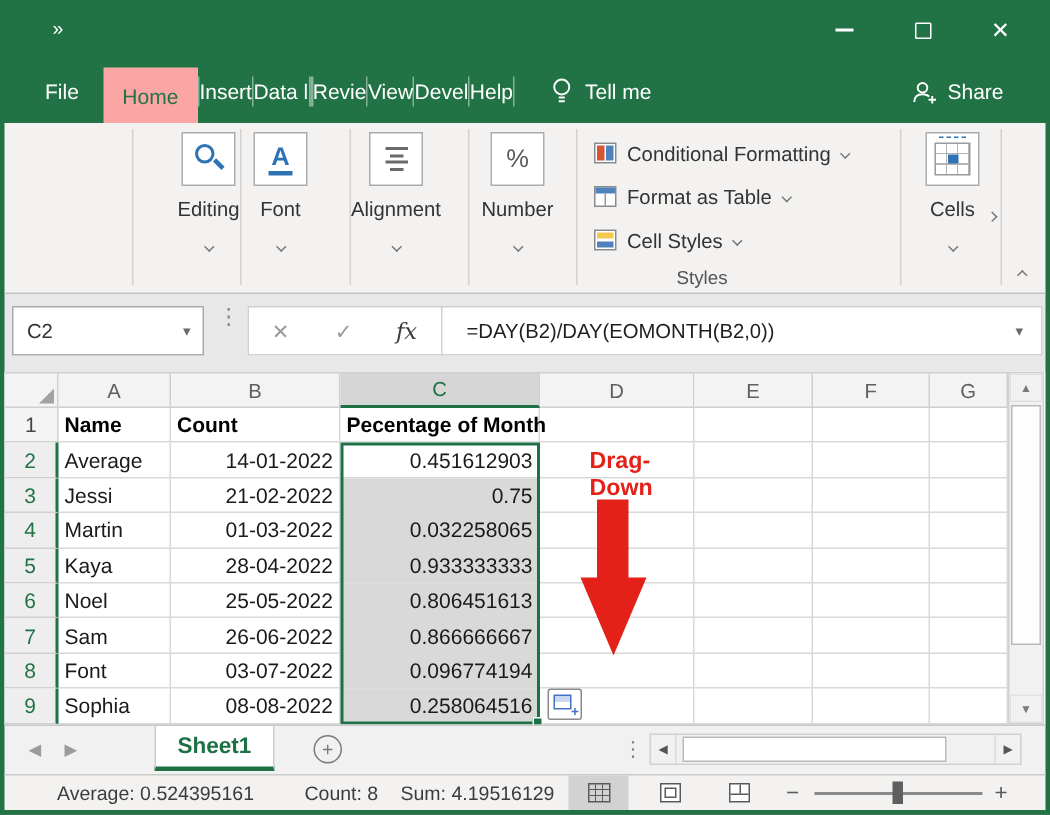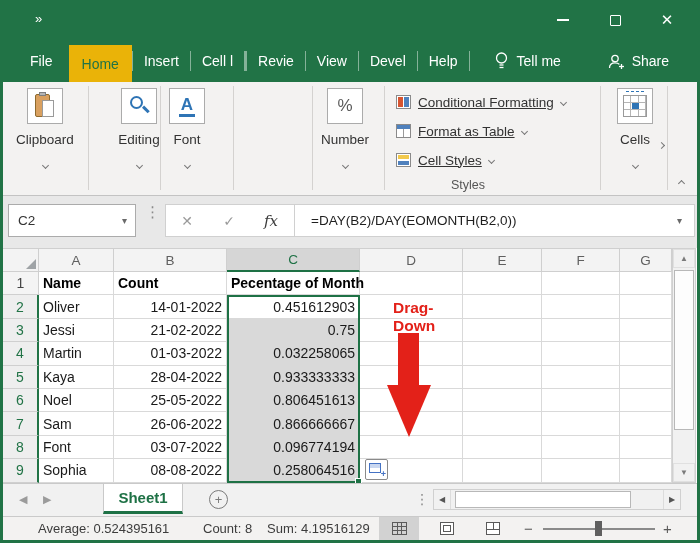--- a/index.html
+++ b/index.html
@@ -12,37 +12,37 @@
   .qat { position:absolute; left:32px; top:11px; font-size:13px; letter-spacing:1px; color:#fff; }
   .title { position:absolute; left:74px; top:12px; font-size:13.5px; white-space:pre; color:#fff; }
   .winbtns { position:absolute; right:4px; top:0; height:40px; display:flex; }
   .wbtn { width:52px; height:40px; display:flex; align-items:center; justify-content:center; }
   .min-glyph { width:12px; height:2px; background:#fff; display:block; }
   .max-glyph { width:11px; height:11px; border:1.5px solid #fff; display:block; border-radius:1px; }
   .close-glyph { font-size:15px; color:#fff; }
 
   
   .menubar { position:absolute; left:0; top:40px; width:100%; height:42px; display:flex; align-items:stretch; color:#fff; font-size:14px; }
-  .mtab { padding:0 11px; display:flex; align-items:center; }
+  .mtab { padding:0 0; display:flex; align-items:center; }
   .mtab.file { padding:0 16px; margin-left:11px; }
-  .mtab.active { background:#eab308; color:#217346; margin-top:5px; padding:0 13px; }
+  .mtab.active { background:#fca5a5; color:#217346; margin-top:5px; padding:0 13px; }
   .msep { width:1px; height:20px; background:rgba(255,255,255,.45); align-self:center; }
   .tellme { display:flex; align-items:center; gap:8px; margin-left:18px; padding:0 6px; }
   .share { display:flex; align-items:center; gap:6px; margin-left:auto; margin-right:28px; }
 
   
   .ribbon { position:absolute; left:0; top:82px; width:100%; height:114px; background:#f3f2f1; border-bottom:1px solid #c3c3c3; }
   .rg { position:absolute; top:4px; width:70px; text-align:center; }
   .gbox { width:36px; height:36px; margin:2px auto 0; background:#fff; border:1px solid #ababab; display:flex; align-items:center; justify-content:center; }
   .glabel { margin-top:8px; font-size:13.5px; color:#333; }
   .chev { display:inline-block; width:5px; height:5px; border-right:1.4px solid #777; border-bottom:1.4px solid #777; transform:rotate(45deg); }
   .gchev { margin-top:7px; }
   .rsep { position:absolute; top:4px; width:1px; height:104px; background:#d4d2d0; }
   .stylesgrp { position:absolute; left:393px; top:8px; }
-  .stylerow { display:flex; align-items:center; gap:7px; height:24px; margin-bottom:5px; font-size:13.5px; color:#333;text-decoration:underline; }
+  .stylerow { display:flex; align-items:center; gap:7px; height:24px; margin-bottom:5px; font-size:13.5px; color:#333; }
   .styles-label { position:absolute; left:430px; top:96px; width:70px; text-align:center; font-size:12.5px; color:#555; }
   .collapse-btn { position:absolute; left:670px; top:92px; width:16px; height:16px; display:flex; align-items:center; justify-content:center; }
   .collapse-btn .chev { transform:rotate(-135deg); margin-top:3px; }
   .cells-flyout { position:absolute; left:656px; top:52px; }
   .cells-flyout .chev { transform:rotate(-45deg); }
 
   
   .ic-clip { position:relative; width:20px; height:26px; }
   .ic-clip .board { position:absolute; left:0; top:1px; width:15px; height:23px; background:#d9a05f; border:1px solid #8e6a2e; border-radius:2px; }
   .ic-clip .clip { position:absolute; left:4px; top:-1px; width:7px; height:4px; background:#b5b5b5; border:1px solid #7e7e7e; }
@@ -167,21 +167,21 @@
           </div>
     </div>
   </div>
 
   <div class="menubar">
     <div class="mtab file">File</div>
     <div class="mtab active">Home</div>
     <span class="msep"></span>
     <div class="mtab">Insert</div>
     <span class="msep"></span>
-    <div class="mtab">Cell l</div>
+    <div class="mtab">Data l</div>
     <span class="msep"></span>
     <span class="msep"></span>
     <span class="msep"></span>
     <div class="mtab">Revie</div>
     <span class="msep"></span>
     <div class="mtab">View</div>
     <span class="msep"></span>
     <div class="mtab">Devel</div>
     <span class="msep"></span>
     <div class="mtab">Help</div>
@@ -199,51 +199,52 @@
         <circle cx="8" cy="5.5" r="3.2" fill="none" stroke="#fff" stroke-width="1.3"></circle>
         <path d="M2.5 15 Q2.5 9.8 8 9.8 Q11 9.8 12.4 11.4" fill="none" stroke="#fff" stroke-width="1.3"></path>
         <line x1="14.5" y1="11" x2="14.5" y2="16" stroke="#fff" stroke-width="1.3"></line>
         <line x1="12" y1="13.5" x2="17" y2="13.5" stroke="#fff" stroke-width="1.3"></line>
       </svg>
       <span>Share</span>
     </div>
   </div>
 
   <div class="ribbon">
-    <div class="rg" style="left:7px">
-      <div class="gbox">
-        <span class="ic-clip">
-              <span class="board"></span>
-              <span class="clip"></span>
-              <span class="paper"></span>
-            </span>
-      </div>
-      <div class="glabel">Clipboard</div>
-      <div class="gchev"><span class="chev"></span></div>
-    </div>
     <div class="rsep" style="left:85px"></div>
     <div class="rg" style="left:101px">
       <div class="gbox">
         <span class="ic-mag">
               <span class="lens"></span>
               <span class="stick"></span>
             </span>
       </div>
       <div class="glabel">Editing</div>
       <div class="gchev"><span class="chev"></span></div>
     </div>
     <div class="rsep" style="left:157px"></div>
     <div class="rg" style="left:149px">
       <div class="gbox">
         <span class="ic-fontA"><span>A</span><span class="bar"></span></span>
       </div>
       <div class="glabel">Font</div>
       <div class="gchev"><span class="chev"></span></div>
     </div>
     <div class="rsep" style="left:230px"></div>
+    <div class="rg" style="left:226px">
+      <div class="gbox">
+        <span class="ic-align">
+              <i></i>
+              <i></i>
+              <i></i>
+              <i></i>
+            </span>
+      </div>
+      <div class="glabel">Alignment</div>
+      <div class="gchev"><span class="chev"></span></div>
+    </div>
     <div class="rsep" style="left:309px"></div>
     <div class="rg" style="left:307px">
       <div class="gbox">
         <span class="ic-pct">%</span>
       </div>
       <div class="glabel">Number</div>
       <div class="gchev"><span class="chev"></span></div>
     </div>
     <div class="rsep" style="left:381px"></div>
 
@@ -327,21 +328,21 @@
         <td class="cell al bold">Name</td>
         <td class="cell al bold">Count</td>
         <td class="cell al bold">Pecentage of Month</td>
         <td class="cell"></td>
         <td class="cell"></td>
         <td class="cell"></td>
         <td class="cell"></td>
       </tr>
       <tr>
         <td class="rh sel">2</td>
-        <td class="cell al">Oliver</td>
+        <td class="cell al">Average</td>
         <td class="cell ar">14-01-2022</td>
         <td class="cell ar active">0.451612903</td>
         <td class="cell"></td>
         <td class="cell"></td>
         <td class="cell"></td>
         <td class="cell"></td>
       </tr>
       <tr>
         <td class="rh sel">3</td>
         <td class="cell al">Jessi</td>

